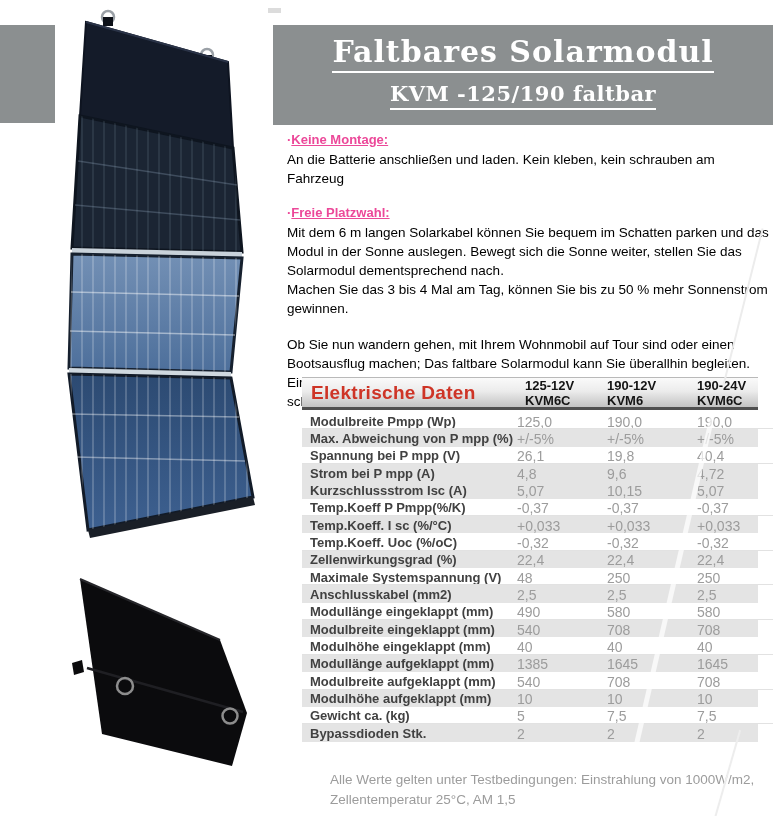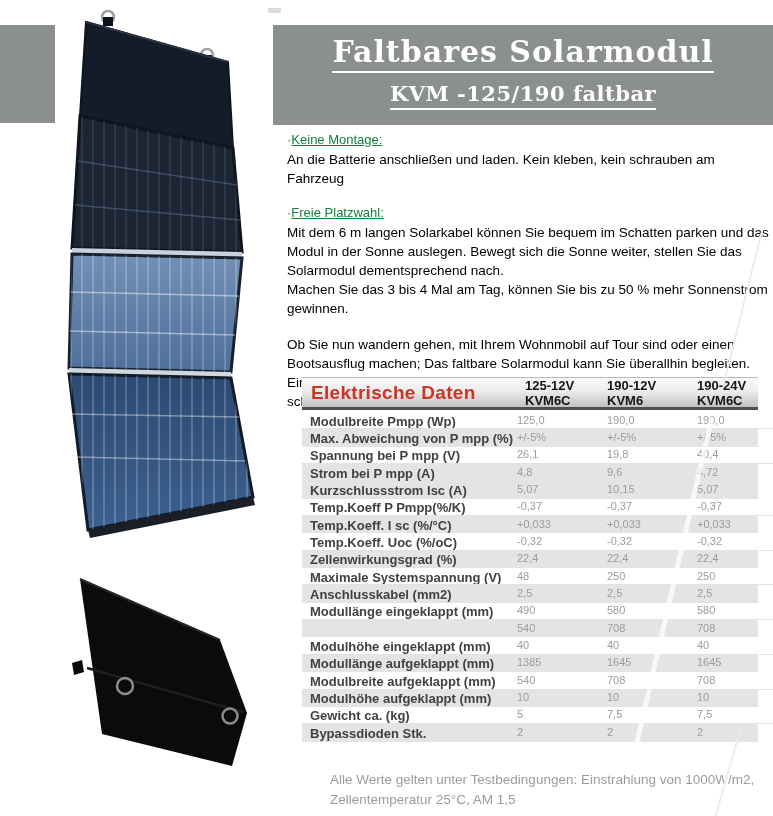--- a/index.html
+++ b/index.html
@@ -14,37 +14,37 @@
   .title-box{position:absolute;left:273px;top:25px;width:500px;height:100px;background:#8b8f90;
              text-align:center;color:#fff;font-family:"DejaVu Serif","Liberation Serif",serif;font-weight:bold;}
   .title-main{display:inline-block;font-size:30px;margin-top:9px;letter-spacing:1px;
               border-bottom:2px solid #fff;padding-bottom:2px;}
   .title-sub-wrap{margin-top:8px;}
   .title-sub{display:inline-block;font-size:21px;border-bottom:2px solid #fff;padding-bottom:2px;letter-spacing:0.5px;}
 
   
   .content{position:absolute;left:287px;top:132px;width:482px;}
   .section{margin-bottom:17px;}
-  .sec-head{font-size:13px;font-weight:normal;color:#15803d;margin-bottom:3px;}
+  .sec-head{font-size:13px;font-weight:bold;color:#ec4899;margin-bottom:3px;}
   .sec-head .ht{text-decoration:underline;}
   .sec-body{font-size:13.5px;color:#000000;line-height:19px;white-space:pre-line;}
 
   
   .spec{position:absolute;left:302px;top:377px;width:456px;}
   .spec-head{position:relative;height:29px;border-top:1px solid #b9b9b9;border-bottom:3px solid #4f4f4f;
              background:linear-gradient(180deg,#fafafa 0%,#ececec 45%,#c2c2c2 100%);}
   .spec-title{position:absolute;left:9px;top:4px;font-size:19px;font-weight:bold;color:#ce3426;letter-spacing:0.3px;}
   .colh{position:absolute;top:1px;font-size:13px;font-weight:bold;color:#141414;line-height:14.5px;}
   .c1{left:223px;} .c2{left:305px;} .c3{left:395px;}
   .rows{margin-top:2px;}
   .trow{position:relative;height:17.35px;width:456px;}
   .trow.shaded{background:#e4e4e4;}
   .trow.plain::after{content:"";position:absolute;left:0;bottom:0;width:471px;height:1px;background:#e2e2e2;}
   .lab{position:absolute;left:8px;top:1.5px;font-size:13px;font-weight:bold;color:#414141;white-space:nowrap;}
-  .val{position:absolute;top:1.5px;font-size:11px;color:#9c9c9c;white-space:nowrap;}
+  .val{position:absolute;top:1.5px;font-size:14px;color:#9c9c9c;white-space:nowrap;}
   .v1{left:215px;} .v2{left:305px;} .v3{left:395px;}
 
   .footnote{position:absolute;left:330px;top:770px;font-size:13.5px;color:#9c9c9c;line-height:20px;white-space:pre-line;}
 
   
   .swoosh{position:absolute;pointer-events:none;}
   .sw1{left:742px;top:226px;width:2px;height:162px;background:#ececec;transform:rotate(14deg);}
   .sw2{left:668px;top:412px;width:5px;height:370px;background:rgba(255,255,255,0.72);transform:rotate(13deg);}
   .sw3{left:724px;top:728px;width:2px;height:110px;background:#ededed;transform:rotate(16deg);}
 
@@ -224,20 +224,21 @@
           <span class="val v2">2,5</span>
           <span class="val v3">2,5</span>
         </div>
         <div class="trow plain">
           <span class="lab">Modullänge eingeklappt (mm)</span>
           <span class="val v1">490</span>
           <span class="val v2">580</span>
           <span class="val v3">580</span>
         </div>
         <div class="trow shaded">
+          <span class="lab">Modulbreite eingeklappt (mm)</span>
           <span class="val v1">540</span>
           <span class="val v2">708</span>
           <span class="val v3">708</span>
         </div>
         <div class="trow plain">
           <span class="lab">Modulhöhe eingeklappt (mm)</span>
           <span class="val v1">40</span>
           <span class="val v2">40</span>
           <span class="val v3">40</span>
         </div>

